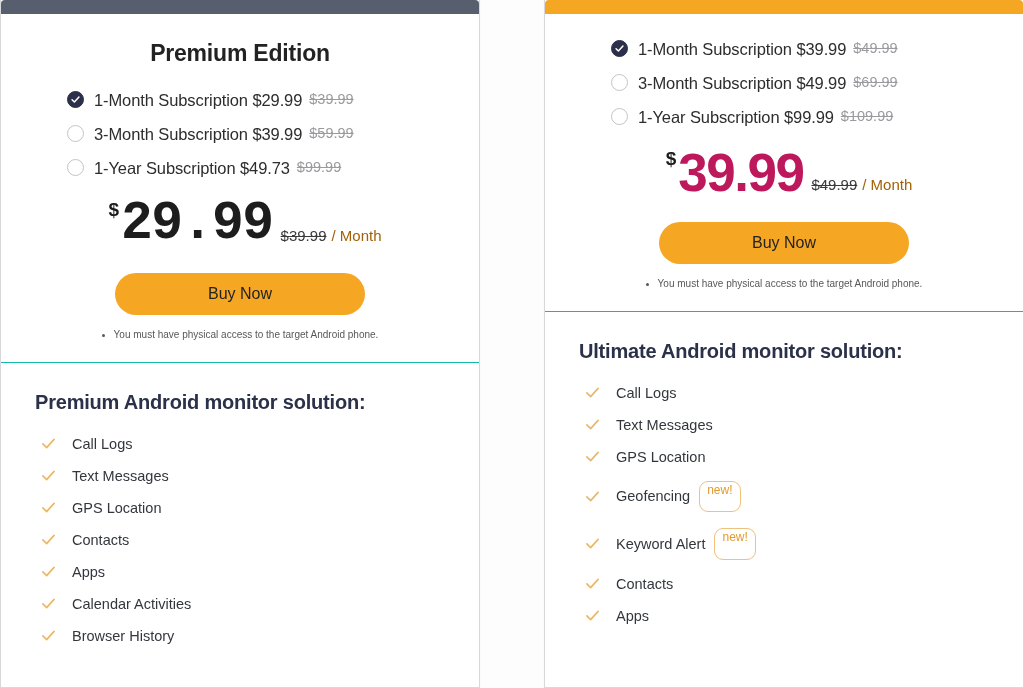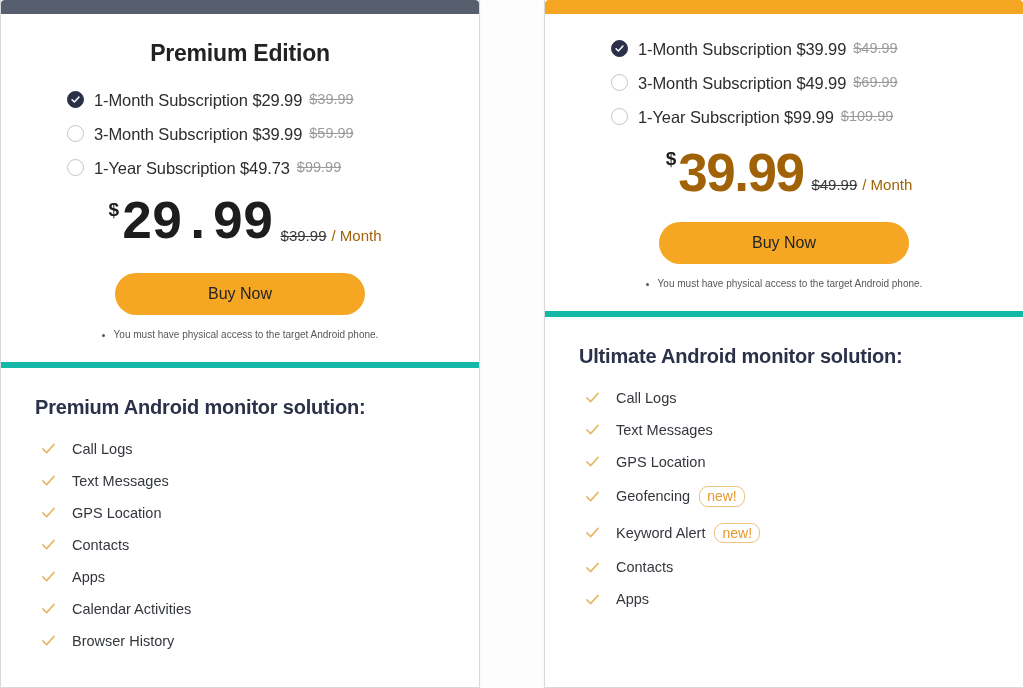--- a/index.html
+++ b/index.html
@@ -46,21 +46,21 @@
   .card-body {
     padding: 0 0 0 0;
     flex: 1 1 auto;
     display: flex;
     flex-direction: column;
   }
 
   
   .plan-upper {
     padding: 26px 34px 22px 34px;
-    border-bottom: 6px solid #14b8a6;
+    border-bottom: 1px solid #14b8a6;
     box-sizing: border-box;
   }
   .edition-title {
     text-align: center;
     font-size: 23px;
     font-weight: bold;
     letter-spacing: -0.2px;
     margin: 0 0 24px 0;
   }
 
@@ -217,25 +217,25 @@
     height: 15px;
     margin-right: 16px;
     display: block;
   }
   .feature-label {
     font-size: 14.5px;
     color: #33373d;
   }
   .badge-new {
     margin-left: 9px;
-    font-size: 14px;
+    font-size: 12px;
     color: #e39a2c;
     border: 1px solid #edc27e;
     border-radius: 9px;
-    padding: 1px 7px 1px 7px;
+    padding: 1px 7px 14px 7px;
     line-height: 1.2;
     display: inline-block;
   }
 </style>
 </head>
 <body>
 
 <div class="page" id="page-root">
     <div class="card">
       <div class="card-topbar" style="background: rgb(87, 94, 109);"></div>
@@ -345,21 +345,21 @@
               <span class="opt-old">$69.99</span>
             </label>
             <label class="option-row">
               <span class="radio off"></span>
               <span class="opt-label">1-Year Subscription $99.99</span>
               <span class="opt-old">$109.99</span>
             </label>
           </div>
           <div class="price-wrap">
             <span class="price-currency">$</span>
-            <span class="price-main" style="color: #a16207;">39.99</span>
+            <span class="price-main" style="color: #be185d;">39.99</span>
             <span class="price-old">$49.99</span>
             <span class="price-per">/ Month</span>
           </div>
           <div class="buy-wrap">
             <button class="buy-btn">Buy Now</button>
           </div>
           <ul class="note">
             <li>You must have physical access to the target Android phone.</li>
           </ul>
         </div>

